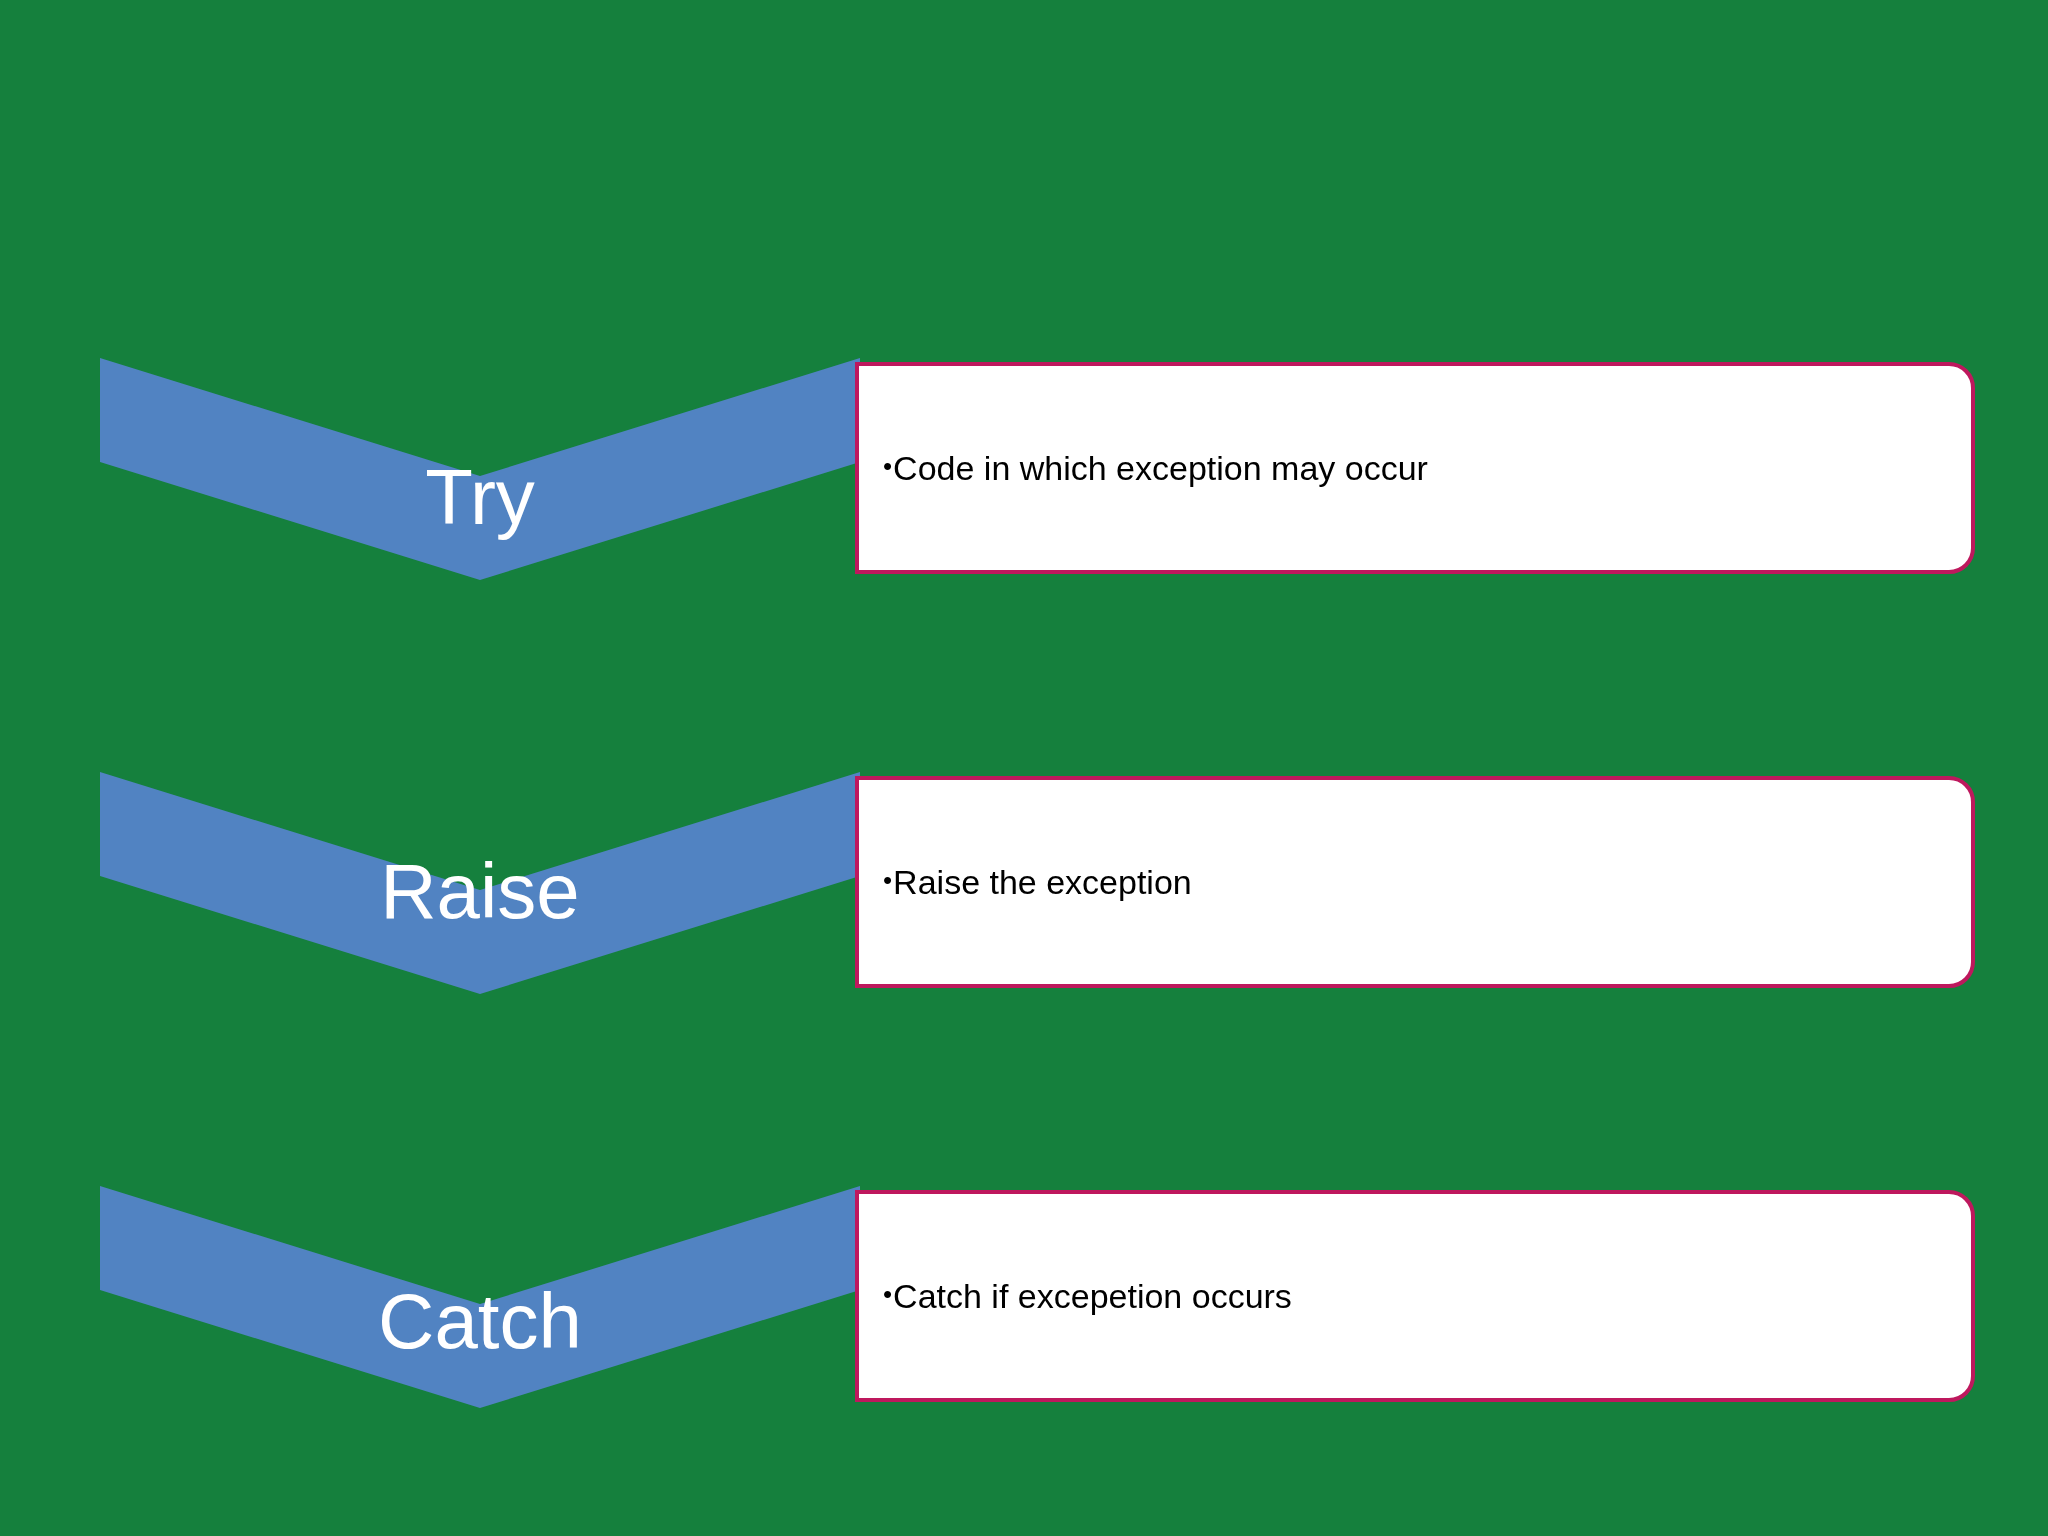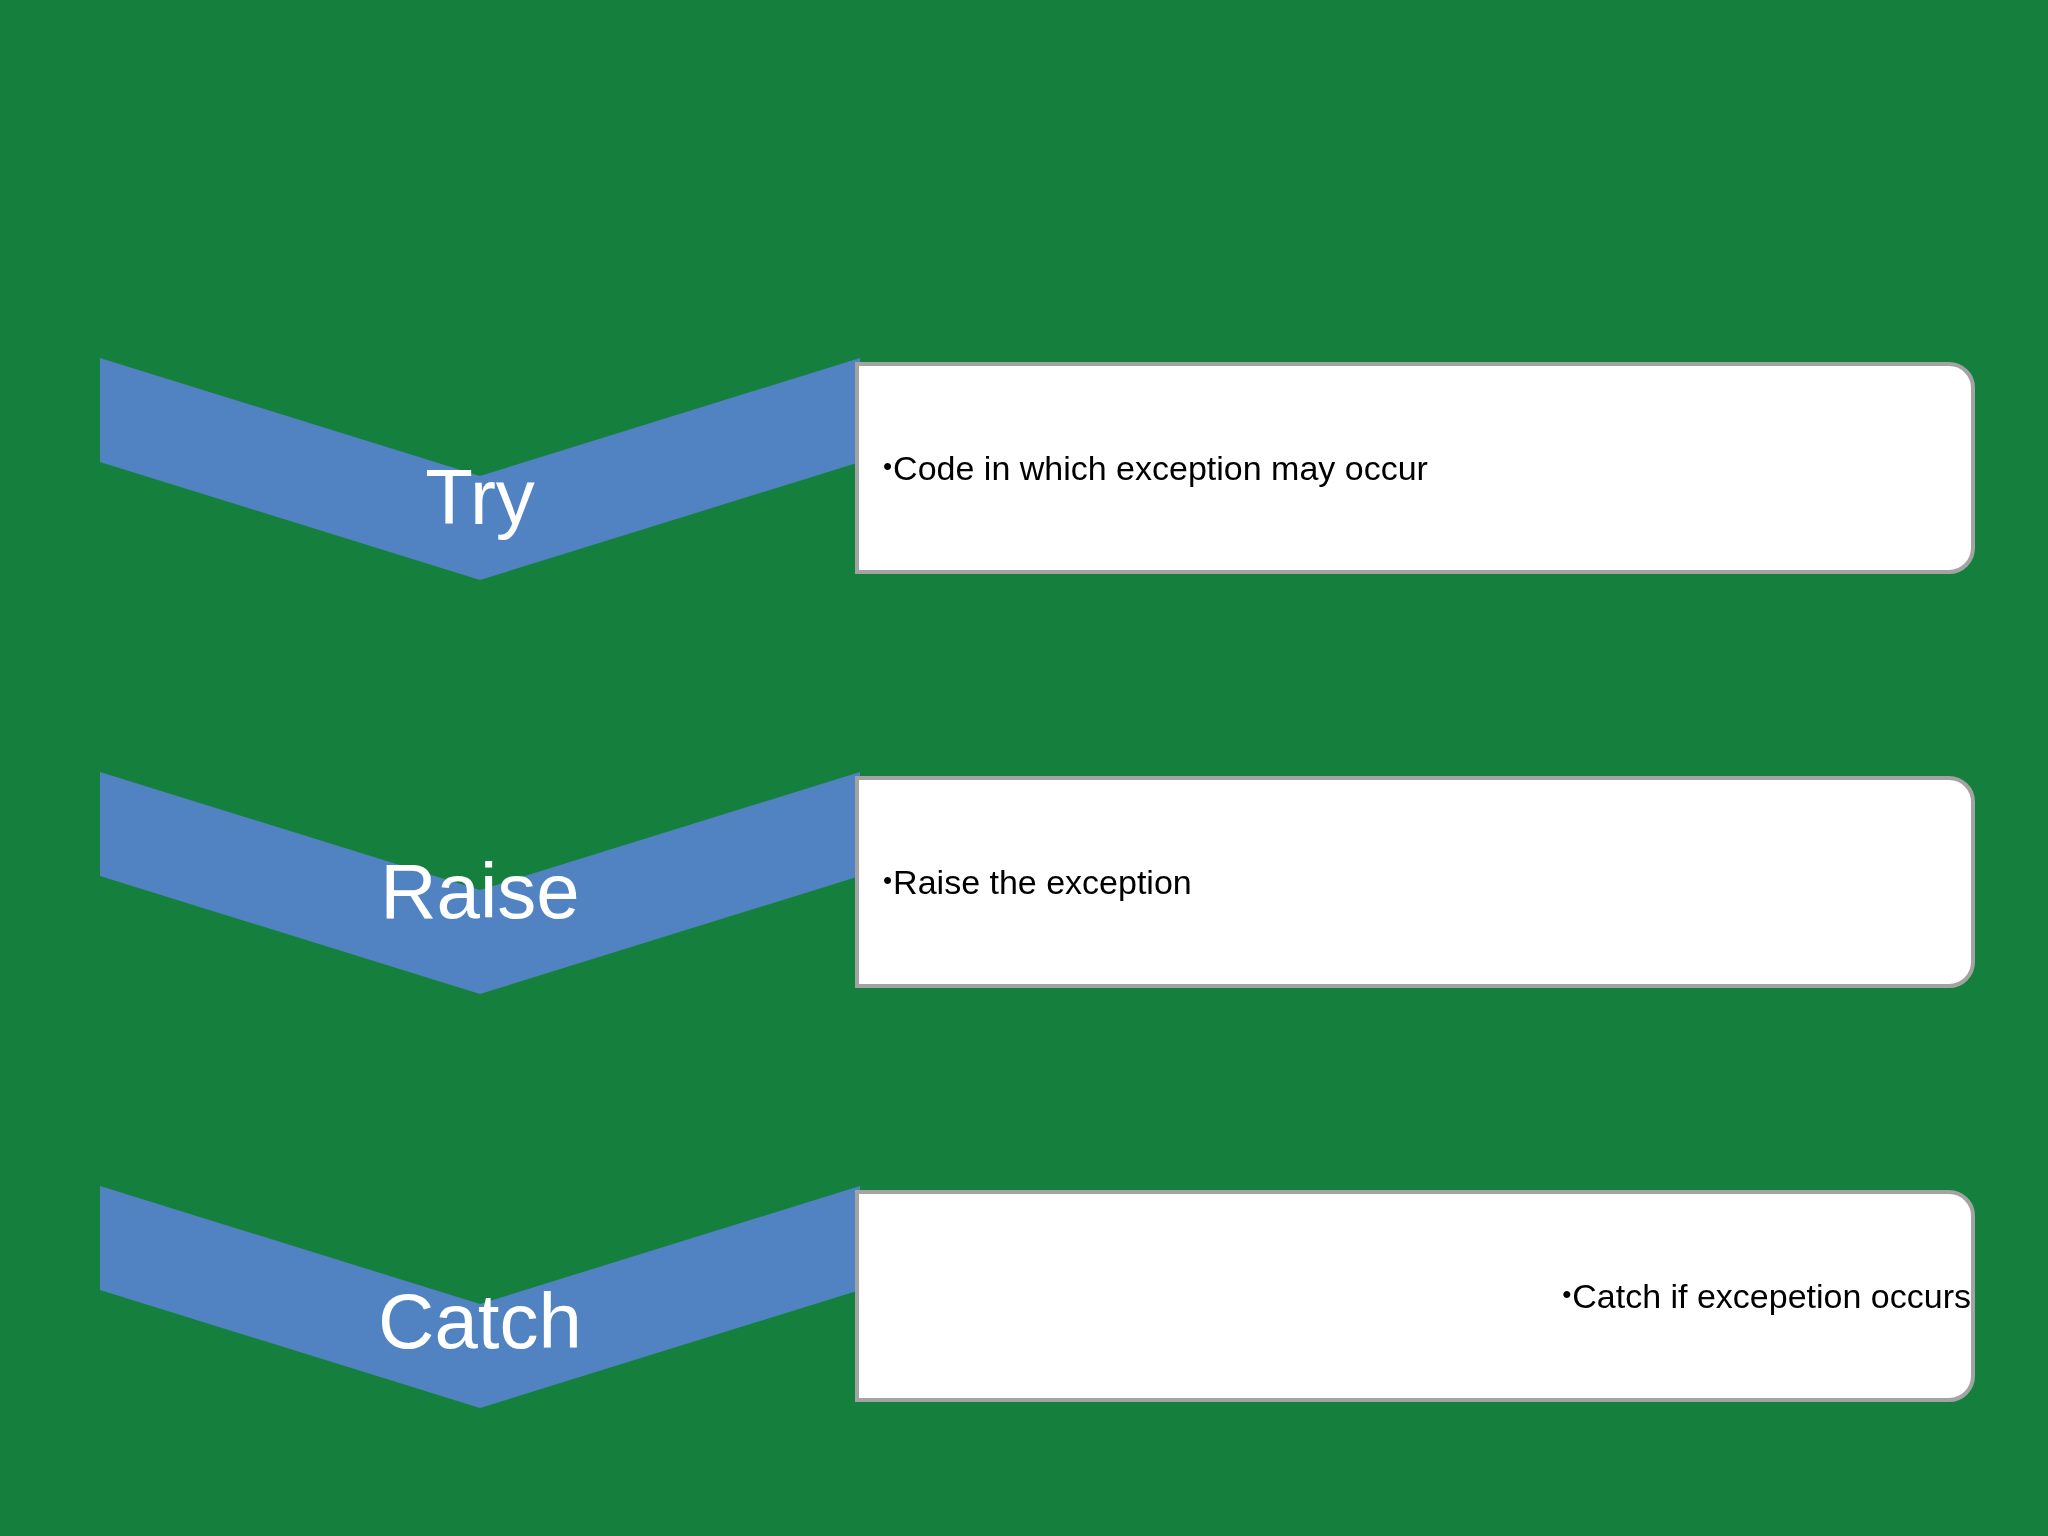--- a/index.html
+++ b/index.html
@@ -70,21 +70,21 @@
     white-space: nowrap;
   }
 
   
   .callout {
     position: absolute;
     left: 855px;
     width: 1120px;
     box-sizing: border-box;
     background: #ffffff;
-    border: 4px solid #a3a3a3;
+    border: 4px solid #be185d;
     border-top-left-radius: 0;
     border-bottom-left-radius: 0;
     border-top-right-radius: 26px;
     border-bottom-right-radius: 26px;
     display: flex;
     align-items: center;
   }
   .callout-text {
     font-family: "Liberation Sans", sans-serif;
     font-size: 34px;
@@ -103,21 +103,21 @@
   #row-try      { top: 358px; height: 230px; }
   #row-try      .chevron  { top: 0px; }
   #row-try      .callout  { top: 4px;  height: 212px; }
 
   #row-raise    { top: 772px; height: 230px; }
   #row-raise    .chevron  { top: 0px; }
   #row-raise    .callout  { top: 4px;  height: 212px; }
 
   #row-except   { top: 1186px; height: 230px; }
   #row-except   .chevron  { top: 0px; }
-  #row-except   .callout  { top: 4px;  height: 212px; justify-content: flex-end; }
+  #row-except   .callout  { top: 4px;  height: 212px; }
 
   
   #row-try    .chevron-label { top: 100px; }
   #row-raise  .chevron-label { top: 80px; }
   #row-except .chevron-label { top: 96px; }
 </style>
 </head>
 <body>
 
 <div id="slide">

